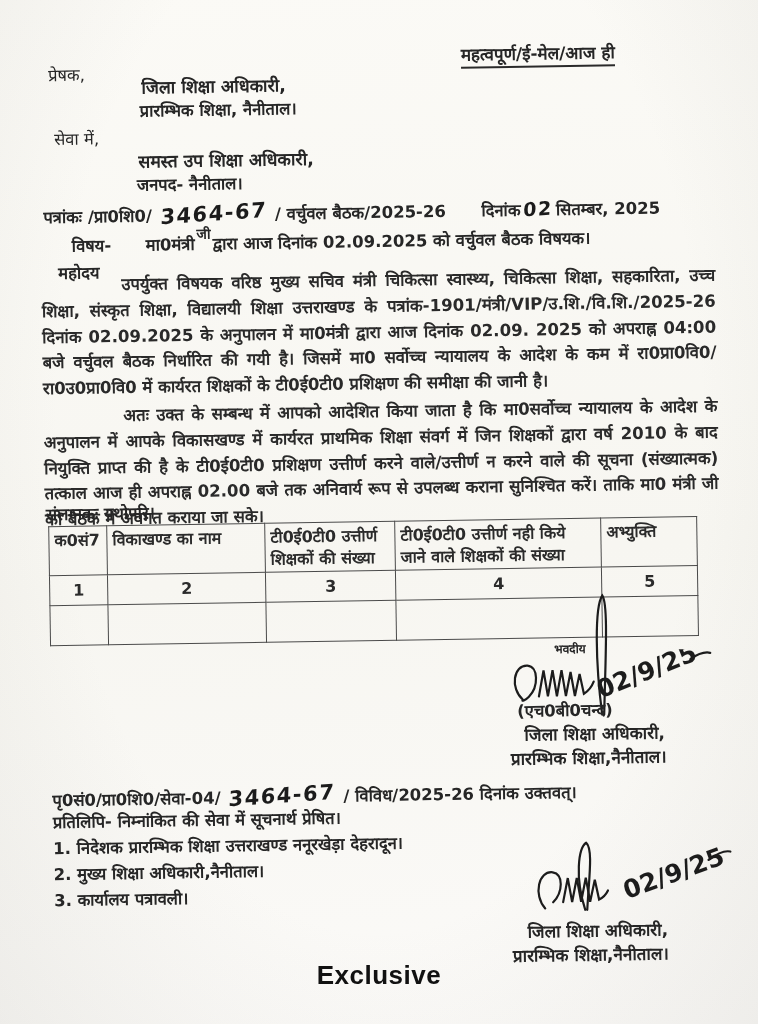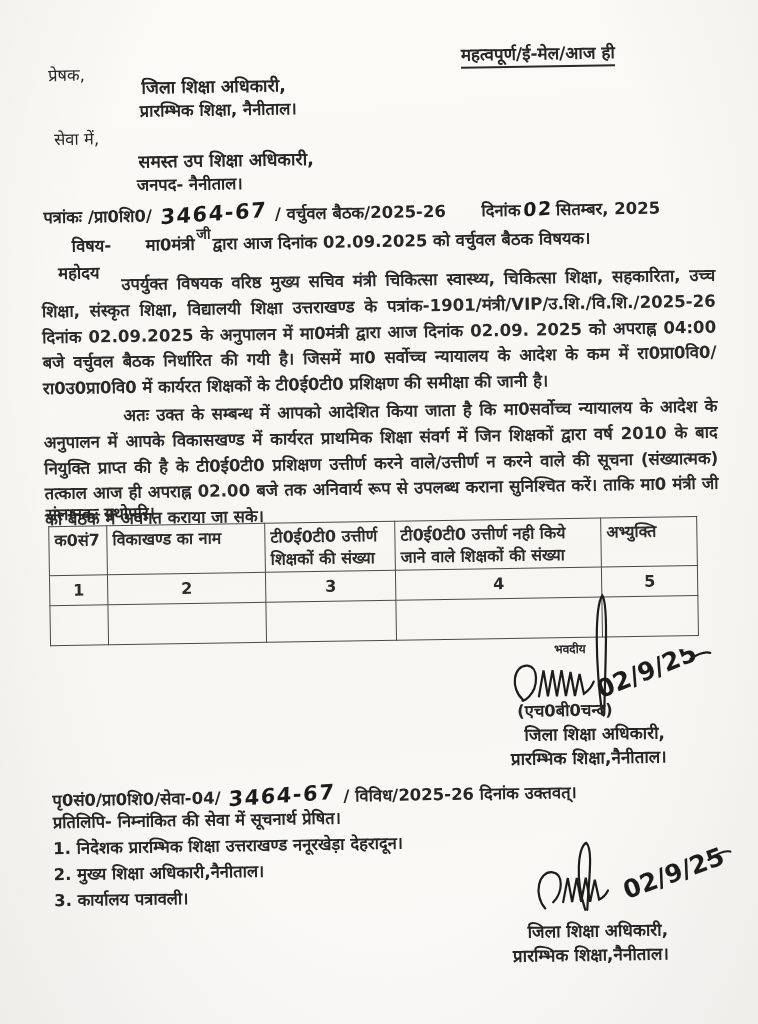--- a/index.html
+++ b/index.html
@@ -159,13 +159,14 @@
       <path class="ink" d="M16,68 C4,54 10,30 24,32 C35,34 34,52 24,62"></path>
       <path class="ink" d="M34,62 l5,-24 l4,24 l5,-24 l4,24 l5,-24 l4,24 l5,-22 l4,20 c4,-2 7,-5 9,-9"></path>
       <path class="ink" d="M180,22 q14,-10 22,-8"></path>
       <text class="ink-date" x="98" y="60" transform="rotate(-19 98 60)">02/9/25</text>
     </svg>
 
     <div class="abs sig-text" style="left:521px; top:922px; font-size:17px;">जिला शिक्षा अधिकारी,</div>
     <div class="abs sig-text" style="left:506px; top:946px; font-size:17px;">प्रारम्भिक शिक्षा,नैनीताल।</div>
   </div>
 
+  <div class="watermark">Exclusive</div>
 </div>
 
 </body></html>

